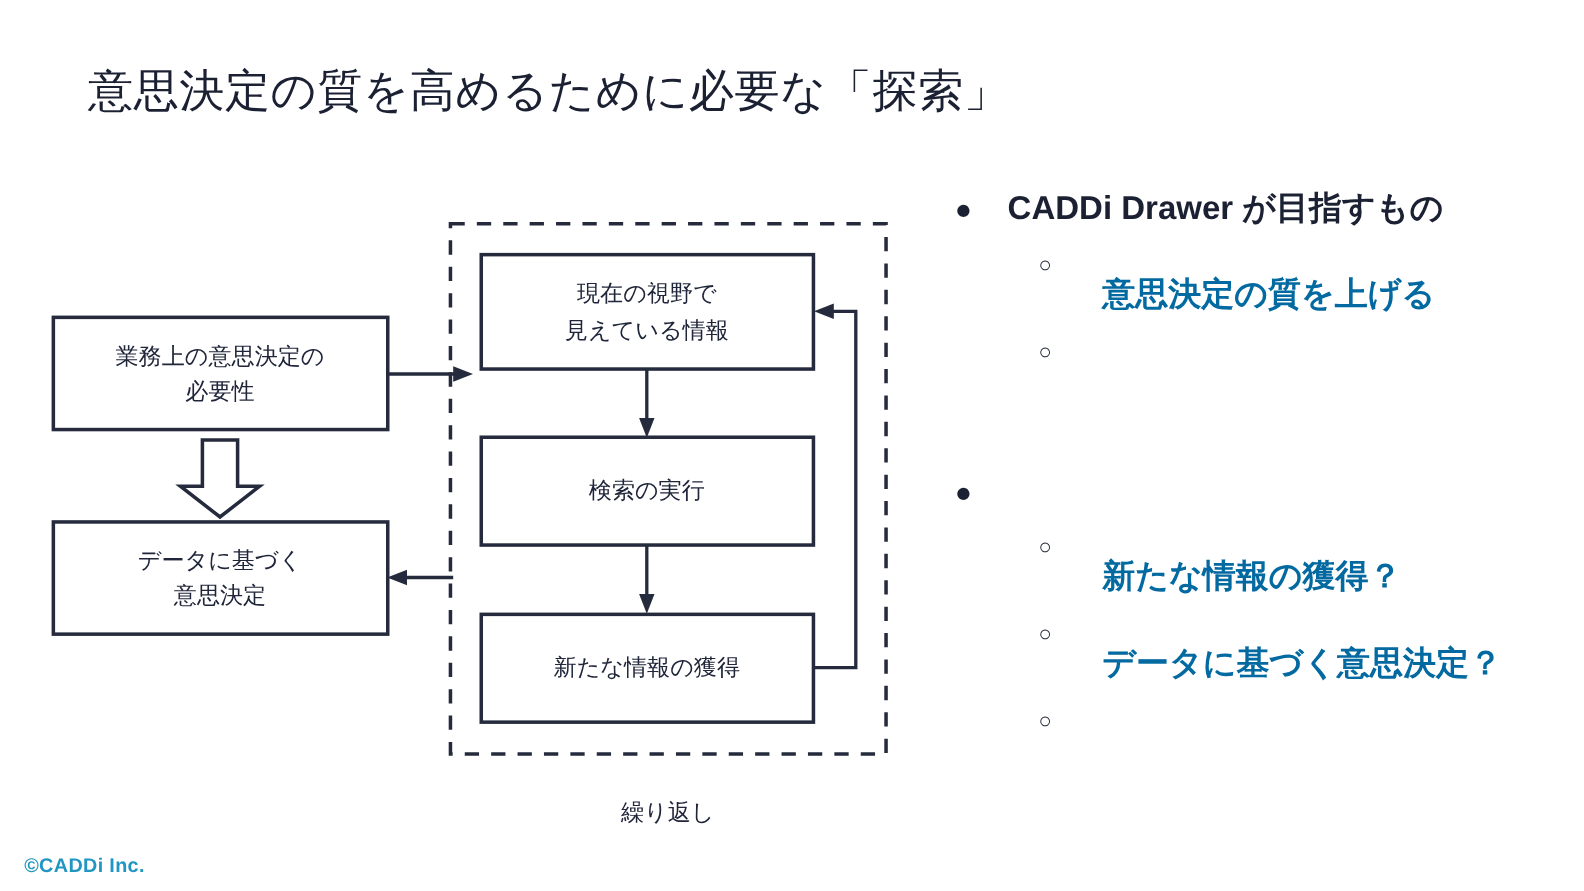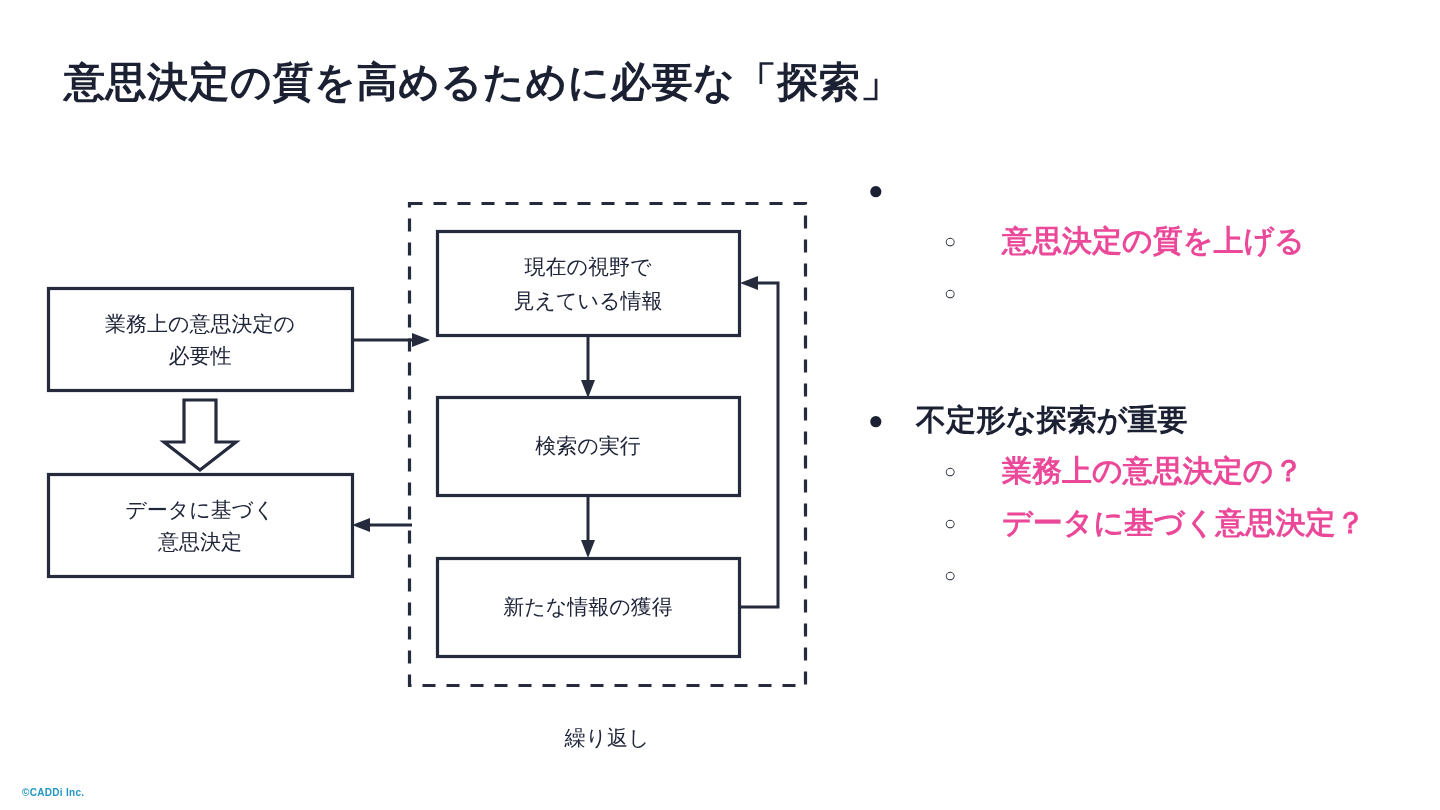--- a/index.html
+++ b/index.html
@@ -16,24 +16,24 @@
     position: relative;
     width: 1440px;
     height: 810px;
     background: #ffffff;
     overflow: hidden;
   }
 
   
   #slide-title {
     position: absolute;
-    left: 64px;
+    left: 80px;
     top: 58px;
     font-size: 41px;
-    font-weight: 700;
+    font-weight: 400;
     letter-spacing: 0.5px;
     color: #1b2133;
     white-space: nowrap;
     line-height: 1.2;
   }
 
   
   #diagram {
     position: absolute;
     left: 0;
@@ -121,31 +121,32 @@
     line-height: 46px;
     color: #1b2133;
     text-align: left;
     padding-left: 82px;
     box-sizing: border-box;
   }
   .bullet-l2 .text {
     font-size: 30px;
     font-weight: 700;
     line-height: 46px;
-    color: #ec4899;
+    color: #0369a1;
     white-space: nowrap;
+    margin-top: 27px;
   }
   .group-gap { height: 76px; }
 
   
   #footer-copyright {
     position: absolute;
     left: 22px;
     bottom: 12px;
-    font-size: 10px;
+    font-size: 18px;
     font-weight: 600;
     letter-spacing: 0.3px;
     color: #2296c2;
     text-align: center;
   }
 </style>
 </head>
 <body>
 
 <div id="slide">
@@ -204,40 +205,40 @@
 
       <text class="repeat-label" x="607" y="595">繰り返し</text>
     </svg>
   </div>
 
   <div id="bullets">
 
     <div class="bullet-group">
       <div class="bullet-l1">
         <span class="marker">●</span>
+        <span class="text">CADDi Drawer が目指すもの</span>
       </div>
       <div class="bullet-l2">
         <span class="marker">○</span>
         <span class="text">意思決定の質を上げる</span>
       </div>
       <div class="bullet-l2">
         <span class="marker">○</span>
       </div>
     </div>
 
     <div class="group-gap"></div>
 
     <div class="bullet-group">
       <div class="bullet-l1">
         <span class="marker">●</span>
-        <span class="text">不定形な探索が重要</span>
-      </div>
-      <div class="bullet-l2">
-        <span class="marker">○</span>
-        <span class="text">業務上の意思決定の？</span>
+      </div>
+      <div class="bullet-l2">
+        <span class="marker">○</span>
+        <span class="text">新たな情報の獲得？</span>
       </div>
       <div class="bullet-l2">
         <span class="marker">○</span>
         <span class="text">データに基づく意思決定？</span>
       </div>
       <div class="bullet-l2">
         <span class="marker">○</span>
       </div>
     </div>
 

